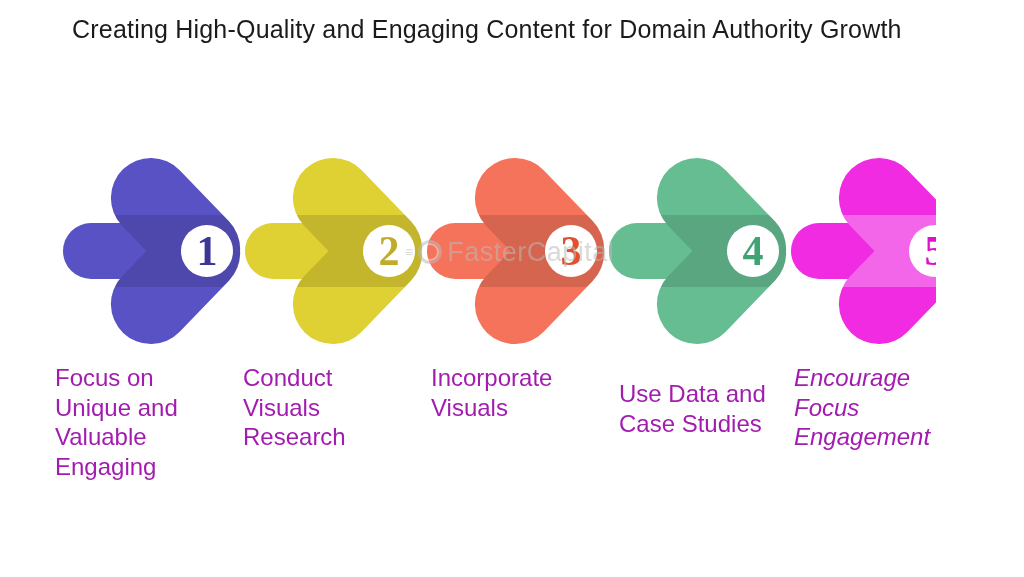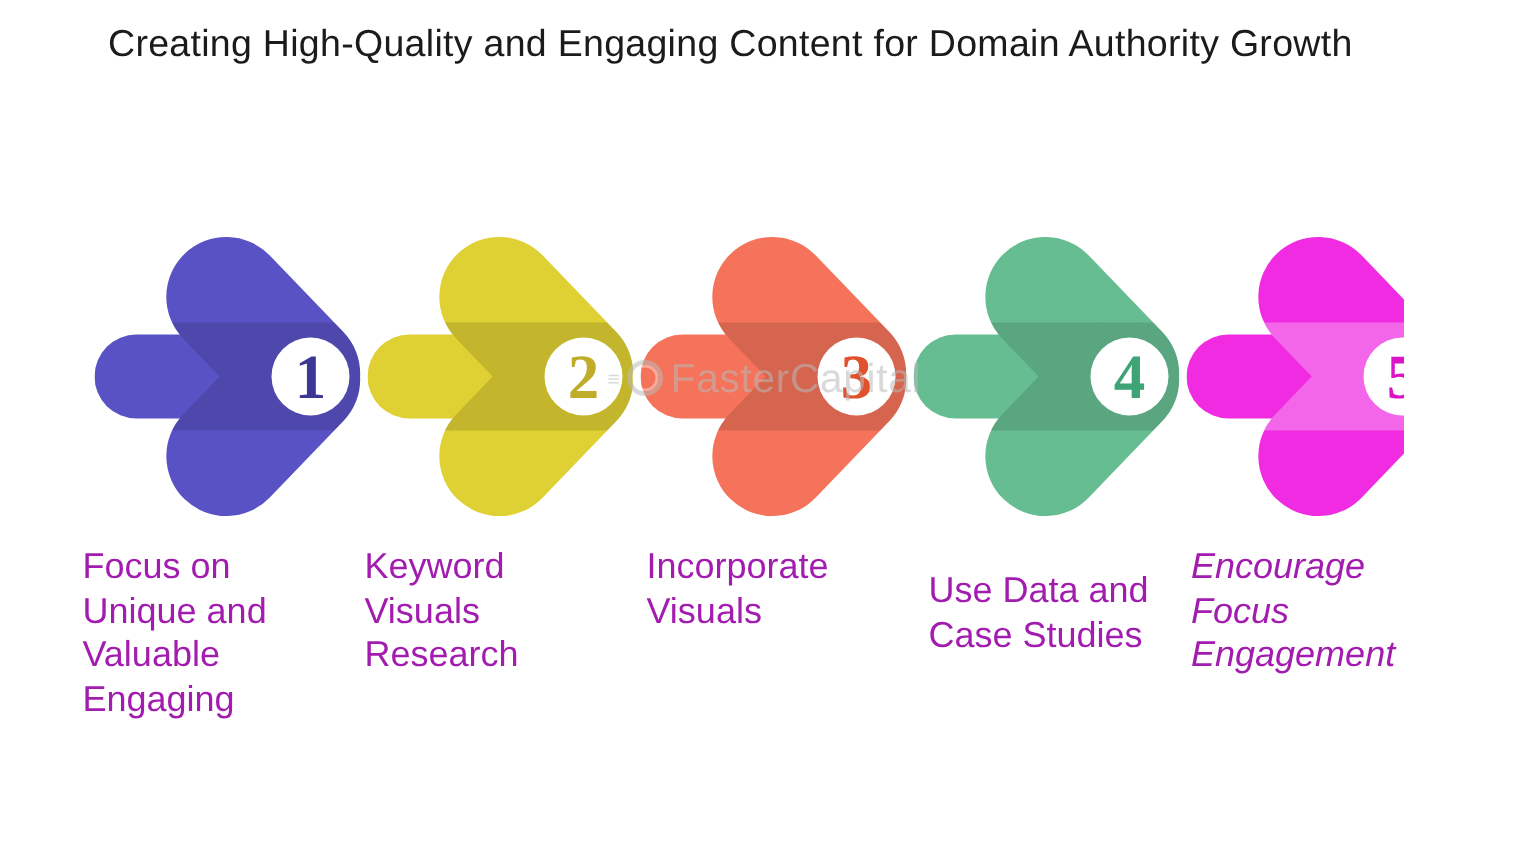--- a/index.html
+++ b/index.html
@@ -109,21 +109,21 @@
       <g class="arrow-base" fill="#DFD033">
         <rect x="0" y="70" width="106" height="56" rx="28" ry="28"></rect>
         <rect x="37" y="30.5" width="151" height="80" rx="40" ry="40" transform="rotate(46.1 112.5 70.5)"></rect>
         <rect x="37" y="85.5" width="151" height="80" rx="40" ry="40" transform="rotate(-46.1 112.5 125.5)"></rect>
       </g>
       <rect class="band" x="0" y="62" width="178" height="72" clip-path="url(#chev-1)" fill="rgba(0,0,0,0.12)"></rect>
       <circle class="badge" cx="144" cy="98" r="26" fill="#ffffff"></circle>
       <text class="num" x="144" y="112" font-size="42" text-anchor="middle" fill="#BFAD2A">2</text>
     </svg>
     <div class="step-label" style="left: -2px;">
-          <div>Keyword</div>
+          <div>Conduct</div>
           <div>Visuals</div>
           <div>Research</div>
         </div>
   </div>
 
   <div class="step" style="left: 427px;">
     <svg width="178" height="196" viewBox="0 0 178 196">
       <defs>
         <clipPath class="chev-clip" id="chev-2">
           <rect x="37" y="30.5" width="151" height="80" rx="40" ry="40" transform="rotate(46.1 112.5 70.5)"></rect>

